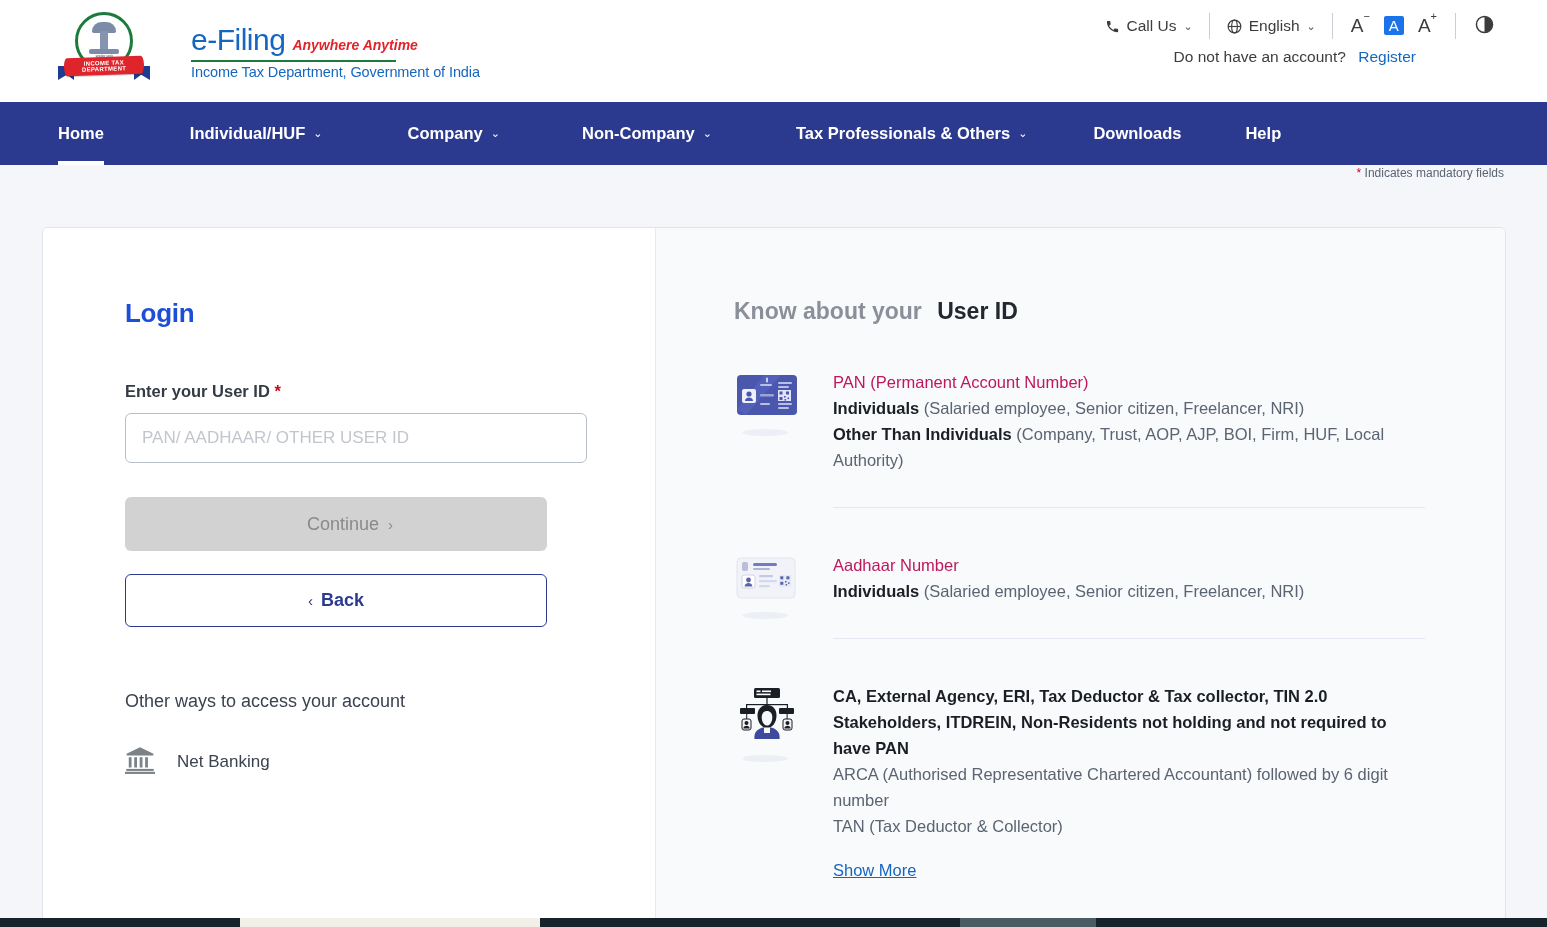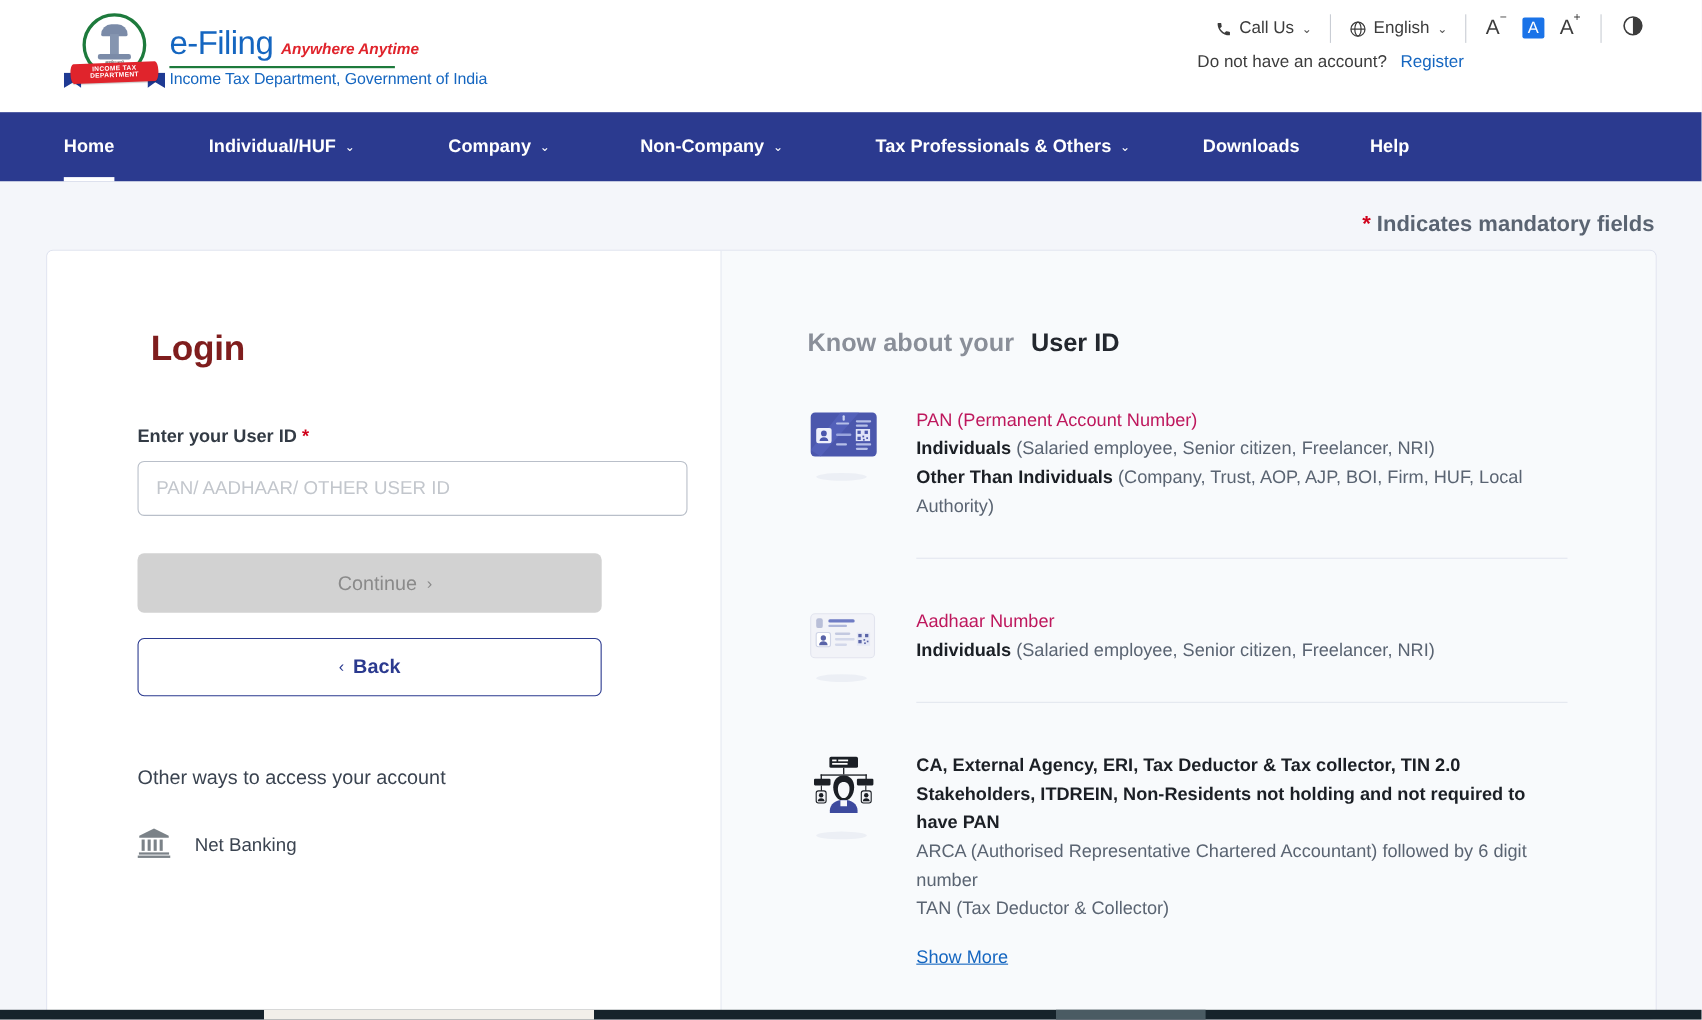--- a/index.html
+++ b/index.html
@@ -14,21 +14,21 @@
   
   .topbar {
     position: relative;
     height: 102px;
     background: #ffffff;
     display: flex;
     align-items: flex-start;
   }
   .brand {
     display: flex; align-items: center;
-    margin-left: 58px; margin-top: 10px;
+    margin-left: 58px; margin-top: 10px; gap: 37px;
   }
   .emblem-wrap { position: relative; width: 92px; height: 76px; }
   .emblem-circle {
     position: absolute; left: 17px; top: 2px;
     width: 58px; height: 58px; border-radius: 50%;
     border: 3px solid #1d7a3c;
     background: #ffffff;
   }
   .emblem-inner {
     position: absolute; left: 29px; top: 10px;
@@ -86,21 +86,21 @@
     font-size: 14px; color: #e0242c; font-style: italic; font-weight: bold;
     margin-left: 7px;
   }
   .brand-rule { height: 2px; background: #1d7a3c; margin: 3px 0 2px 0; width: 205px; }
   .dept {
     font-size: 14.5px; color: #1566c0; letter-spacing: -0.1px;
   }
 
   .header-right {
     position: absolute; right: 42px; top: 0;
-    display: flex; flex-direction: column; align-items: flex-start;
+    display: flex; flex-direction: column; align-items: center;
   }
   .hr-row1 {
     display: flex; align-items: center; height: 52px; gap: 0;
   }
   .hr-item {
     display: flex; align-items: center; gap: 7px;
     font-size: 15.5px; color: #3c3c3c; padding: 0 16px;
     cursor: pointer;
   }
   .hr-sep { width: 1px; height: 26px; background: #c9cdd4; }
@@ -142,22 +142,22 @@
   .nav-gap-1 { width: 86px; }
   .nav-gap-2 { width: 85px; }
   .nav-gap-3 { width: 82px; }
   .nav-gap-4 { width: 84px; }
   .nav-gap-5 { width: 66px; }
   .nav-gap-6 { width: 64px; }
 
   
   .page { position: relative; height: 762px; background: #f4f6fa; }
   .mandatory {
-    position: absolute; right: 43px; top: 28px;
-    font-size: 20px; color: #5a6472; font-weight: bold;
+    position: absolute; right: 43px; top: 1px;
+    font-size: 12px; color: #5a6472;
   }
   .mandatory .star { color: #d0021b; }
 
   .card {
     position: absolute; left: 42px; top: 62px;
     width: 1464px; height: 700px;
     background: #ffffff;
     border: 1px solid #dfe3ef;
     border-radius: 6px;
     display: flex;
@@ -165,28 +165,28 @@
   }
   .card-left { width: 612px; background: #ffffff; padding: 70px 0 0 82px; }
   .card-right {
     flex: 1; background: #f8fafc;
     border-left: 1px solid #e7eaf2;
     padding: 70px 80px 0 78px;
   }
 
   
   .login-title {
-    font-size: 32px; font-weight: bold; color: #7f1d1d; letter-spacing: -0.3px; margin-left: 12px;
+    font-size: 26px; font-weight: bold; color: #1d4ed8; letter-spacing: -0.3px;
   }
   .field-label {
     margin-top: 53px; font-size: 16.5px; color: #333b45; font-weight: bold;
   }
   .field-label .star { color: #d0021b; }
   .userid-input {
-    margin-top: 12px; width: 500px; height: 50px;
+    margin-top: 12px; width: 462px; height: 50px;
     border: 1px solid #b9bfc9; border-radius: 6px;
     padding: 0 16px; font-size: 17px; color: #333;
     font-family: "Liberation Sans", sans-serif; outline: none;
     background: #ffffff;
   }
   .userid-input::placeholder { color: #c2c6cc; }
   .btn-continue {
     margin-top: 34px; width: 422px; height: 54px;
     background: #d2d2d2; border: none; border-radius: 6px;
     color: #8a8a8a; font-size: 18px;

